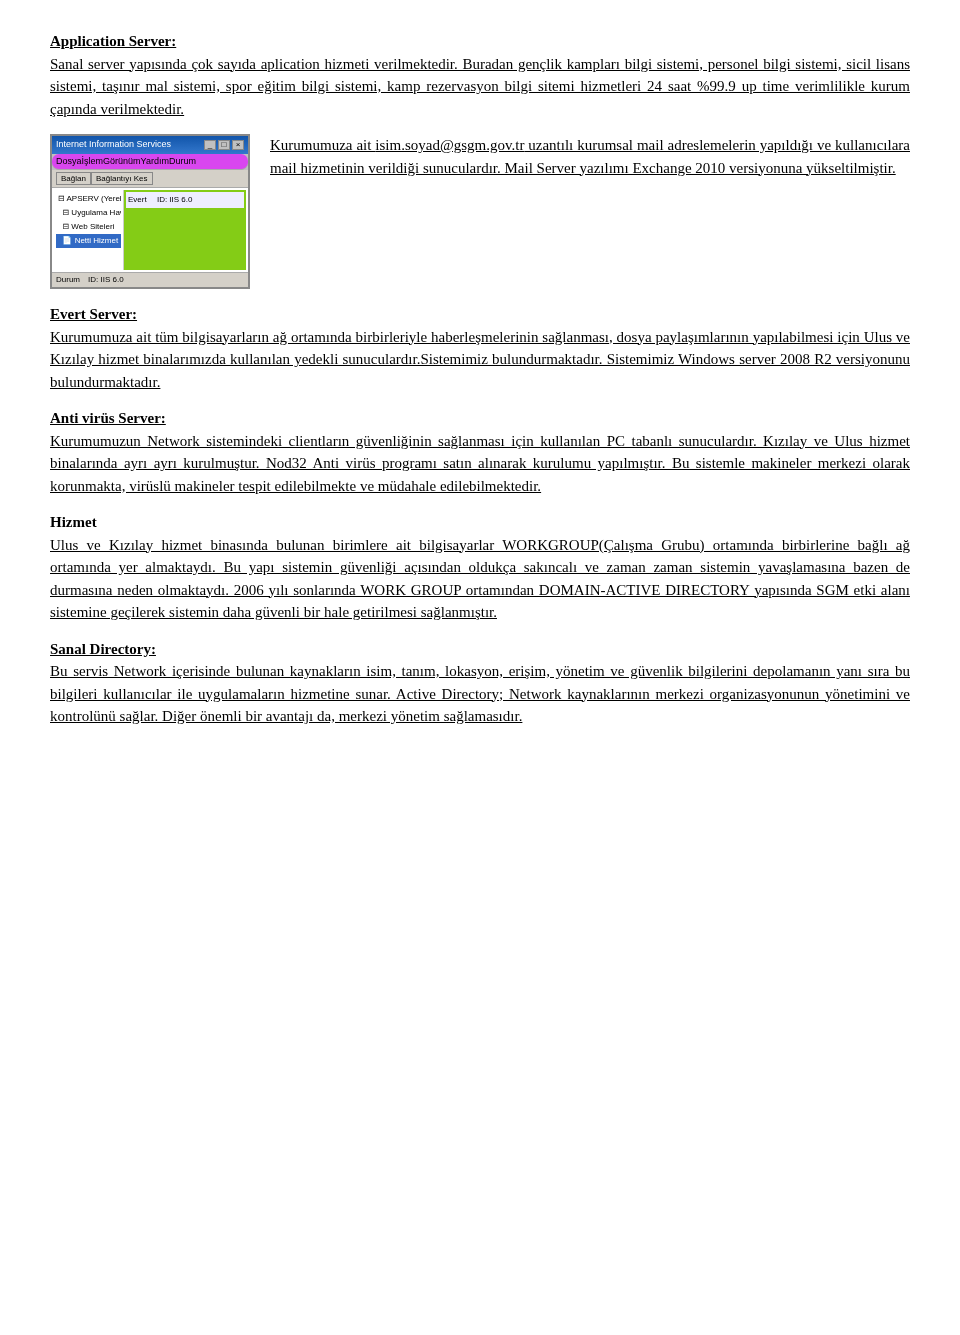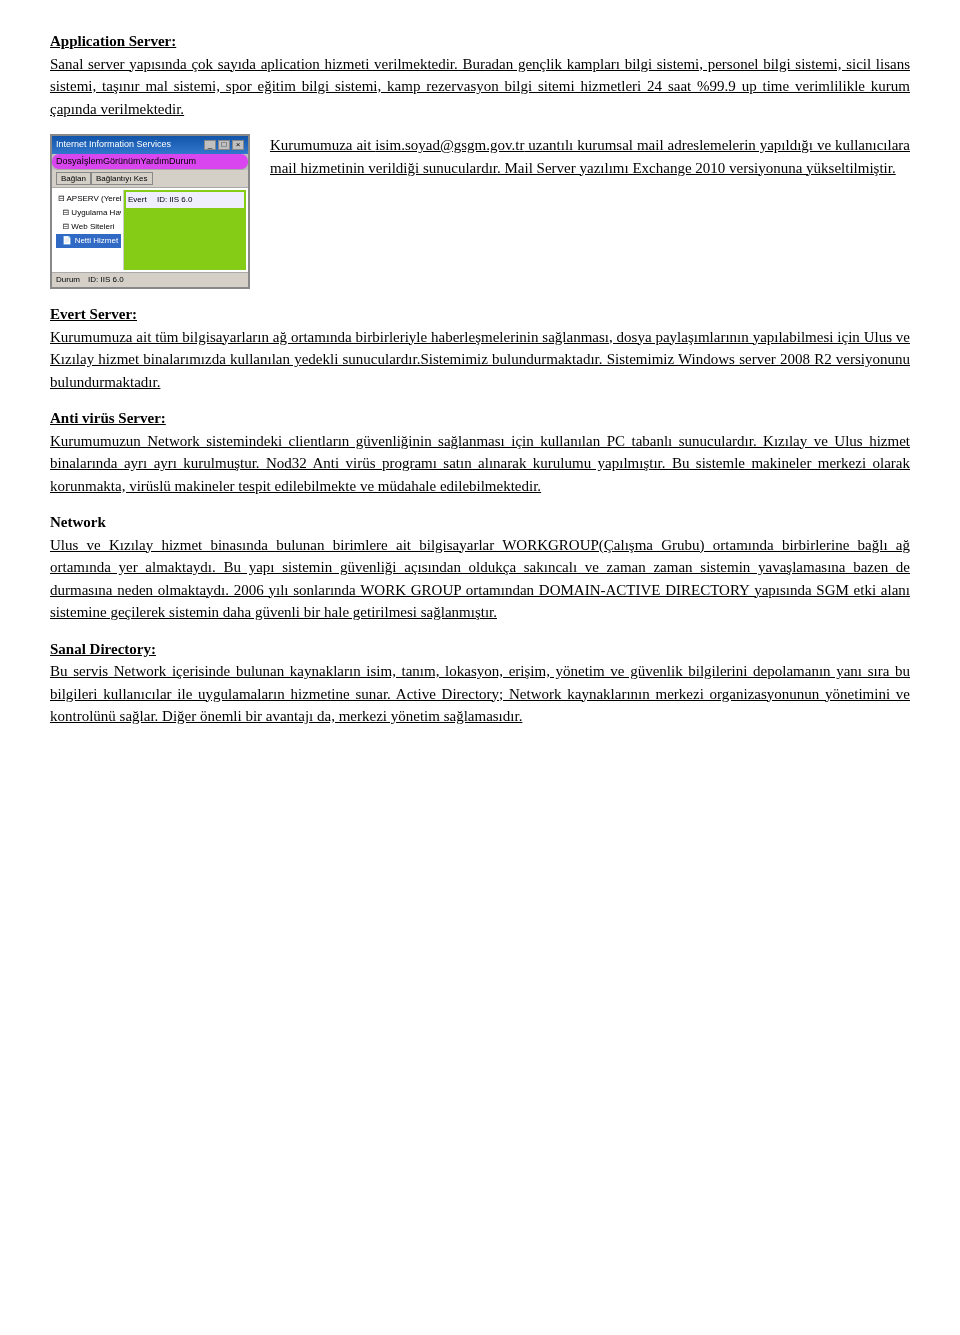--- a/index.html
+++ b/index.html
@@ -223,21 +223,21 @@
   <div>
     <p class="section-paragraph">
       <span class="section-heading">Anti virüs Server:</span>
       <br>
       <span>Kurumumuzun Network sistemindeki clientların güvenliğinin sağlanması için kullanılan PC tabanlı sunuculardır. Kızılay ve Ulus hizmet binalarında ayrı ayrı kurulmuştur. Nod32 Anti virüs programı satın alınarak kurulumu yapılmıştır. Bu sistemle makineler merkezi olarak korunmakta, virüslü makineler tespit edilebilmekte ve müdahale edilebilmektedir.</span>
     </p>
   </div>
 
   <div>
     <p>
-      <span class="network-heading">Network</span>
+      <span class="network-heading">Hizmet</span>
     </p>
     <p class="section-paragraph">
       <span>Ulus ve Kızılay hizmet binasında bulunan birimlere ait bilgisayarlar WORKGROUP(Çalışma Grubu) ortamında birbirlerine bağlı ağ ortamında yer almaktaydı. Bu yapı sistemin güvenliği açısından oldukça sakıncalı ve zaman zaman sistemin yavaşlamasına bazen de durmasına neden olmaktaydı. 2006 yılı sonlarında WORK GROUP ortamından DOMAIN-ACTIVE DIRECTORY yapısında SGM etki alanı sistemine geçilerek sistemin daha güvenli bir hale getirilmesi sağlanmıştır.</span>
     </p>
   </div>
 
   <div>
     <p class="section-paragraph">
       <span class="section-heading">Sanal Directory:</span>
       <br>

